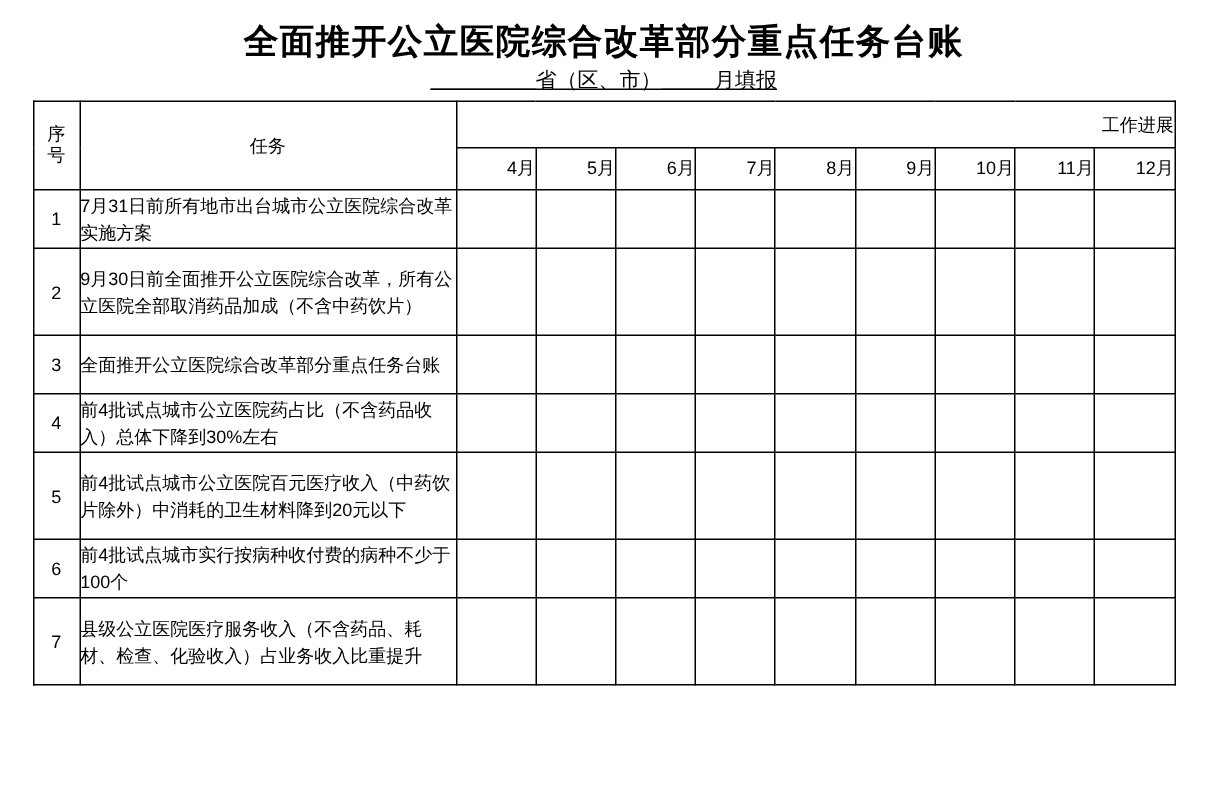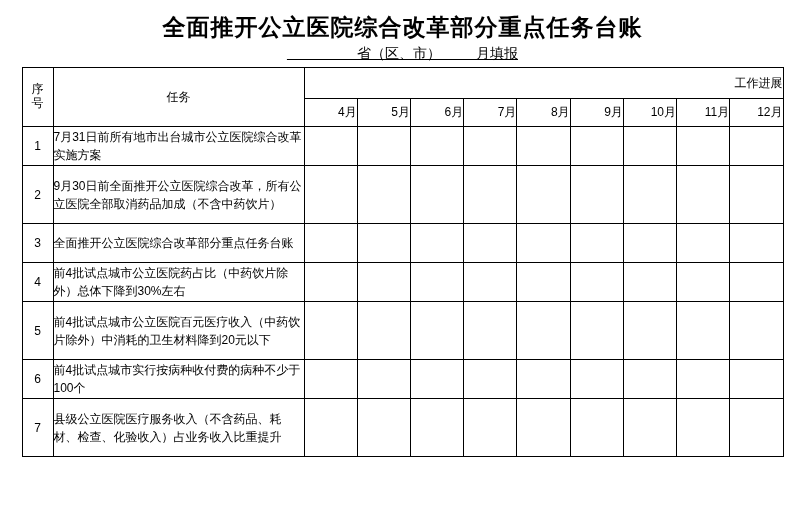--- a/index.html
+++ b/index.html
@@ -164,21 +164,21 @@
         <td class="cell-blank"></td>
         <td class="cell-blank"></td>
         <td class="cell-blank"></td>
         <td class="cell-blank"></td>
         <td class="cell-blank"></td>
         <td class="cell-blank"></td>
       </tr>
 
       <tr style="height:39px;">
         <td class="cell-seq">4</td>
-        <td class="cell-task">前4批试点城市公立医院药占比（中药饮片除外）总体下降到30%左右</td>
+        <td class="cell-task">前4批试点城市公立医院药占比（不含药品收入）总体下降到30%左右</td>
         <td class="cell-blank"></td>
         <td class="cell-blank"></td>
         <td class="cell-blank"></td>
         <td class="cell-blank"></td>
         <td class="cell-blank"></td>
         <td class="cell-blank"></td>
         <td class="cell-blank"></td>
         <td class="cell-blank"></td>
         <td class="cell-blank"></td>
       </tr>

